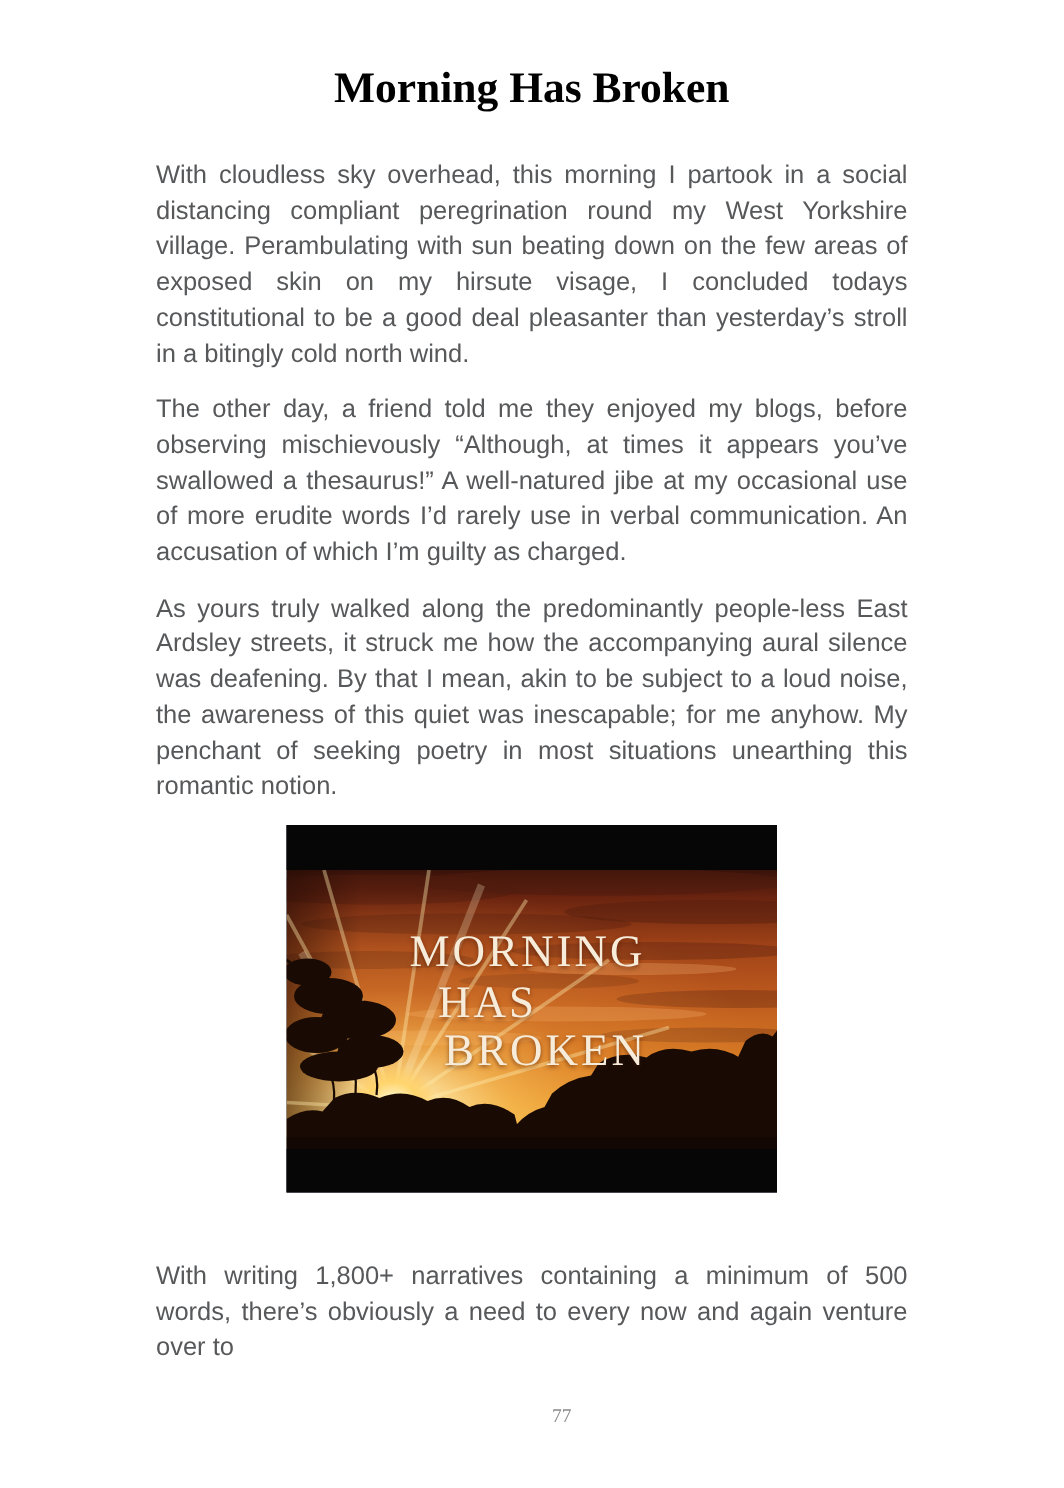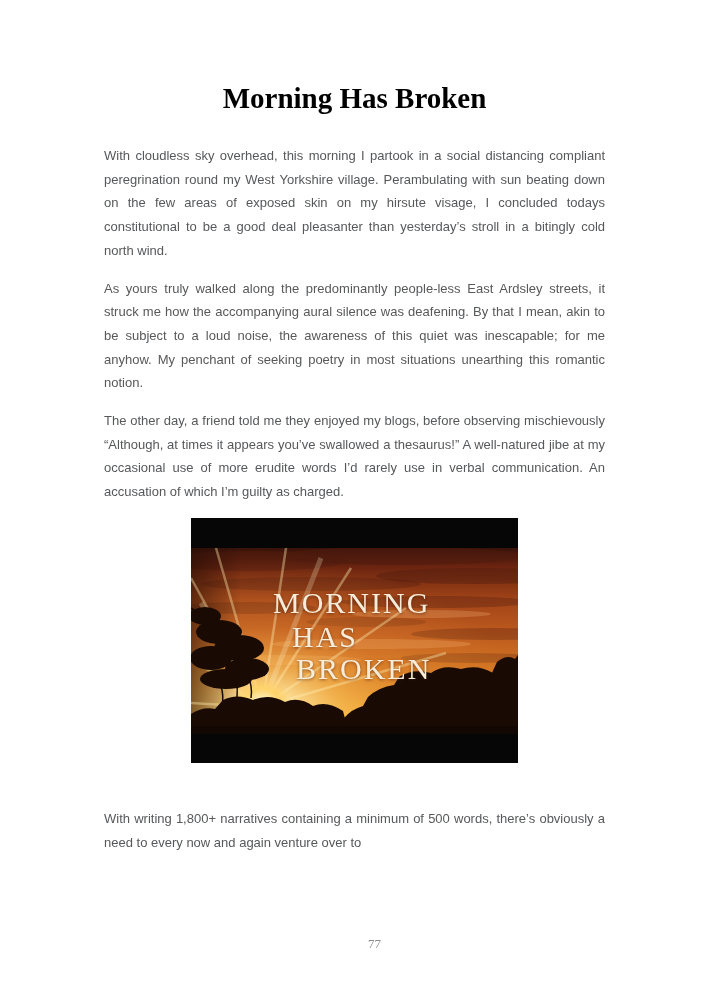--- a/index.html
+++ b/index.html
@@ -10,33 +10,33 @@
     height: 992px;
     background: #ffffff;
     overflow: hidden;
     font-family: "Liberation Sans", sans-serif;
   }
   .content {
     position: absolute;
     left: 104px;
     top: 0;
     width: 501px;
-    padding-top: 80px;
+    padding-top: 41px;
   }
   .title {
     font-family: "Liberation Serif", serif;
     font-weight: 700;
     font-size: 29px;
     line-height: 36px;
     color: #000000;
     text-align: center;
     margin-bottom: 28px;
   }
   .para {
-    font-size: 13px;
+    font-size: 17px;
     line-height: 23.7px;
     color: #57585a;
     text-align: justify;
     margin-bottom: 14px;
   }
   .figure {
     width: 327px;
     height: 245px;
     margin: 13px auto 44px auto;
     background: #0f172a;
@@ -86,22 +86,22 @@
 </style>
 </head>
 <body>
 
 <div class="page">
   <div class="content">
 
     <h1 class="title">Morning Has Broken</h1>
 
     <p class="para">With cloudless sky overhead, this morning I partook in a social distancing compliant peregrination round my West Yorkshire village. Perambulating with sun beating down on the few areas of exposed skin on my hirsute visage, I concluded todays constitutional to be a good deal pleasanter than yesterday’s stroll in a bitingly cold north wind.</p>
+    <p class="para">The other day, a friend told me they enjoyed my blogs, before observing mischievously “Although, at times it appears you’ve swallowed a thesaurus!” A well-natured jibe at my occasional use of more erudite words I’d rarely use in verbal communication. An accusation of which I’m guilty as charged.</p>
     <p class="para">As yours truly walked along the predominantly people-less East Ardsley streets, it struck me how the accompanying aural silence was deafening. By that I mean, akin to be subject to a loud noise, the awareness of this quiet was inescapable; for me anyhow. My penchant of seeking poetry in most situations unearthing this romantic notion.</p>
-    <p class="para">The other day, a friend told me they enjoyed my blogs, before observing mischievously “Although, at times it appears you’ve swallowed a thesaurus!” A well-natured jibe at my occasional use of more erudite words I’d rarely use in verbal communication. An accusation of which I’m guilty as charged.</p>
 
     <div class="figure">
       <div class="letterbox top"></div>
       <div class="letterbox bottom"></div>
       <div class="photo">
         <svg width="327" height="186" viewBox="0 0 327 186" preserveAspectRatio="none">
           <defs>
             <linearGradient id="sky" x1="0" y1="0" x2="0" y2="1">
               <stop offset="0" stop-color="#38120a"></stop>
               <stop offset="0.10" stop-color="#6b2410"></stop>

